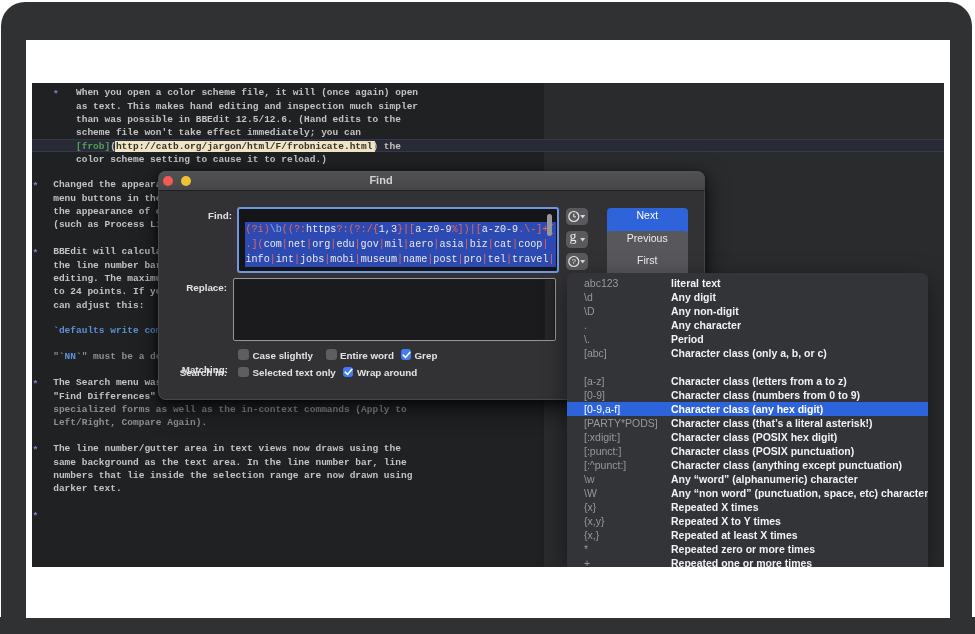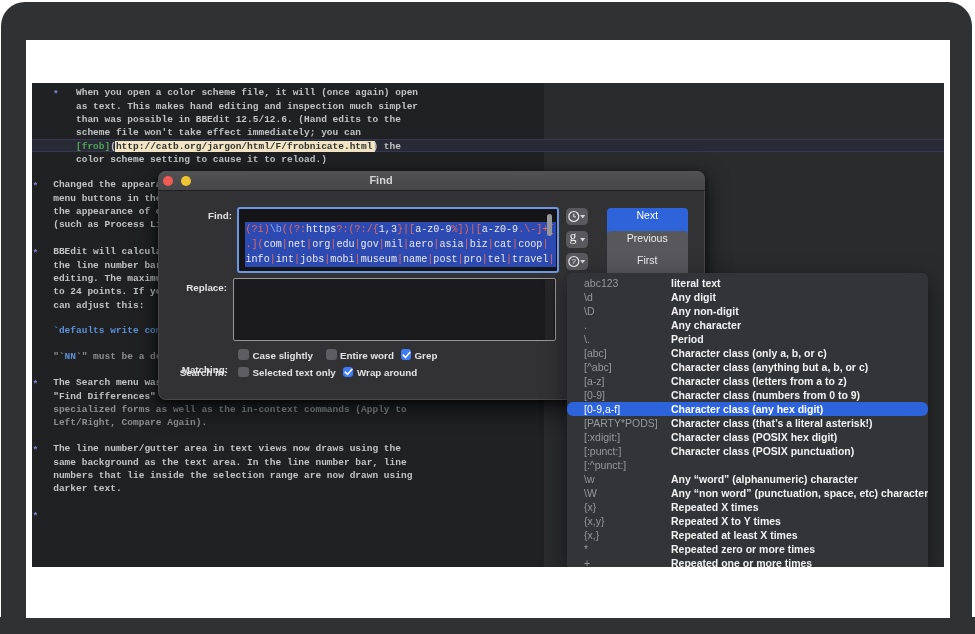--- a/index.html
+++ b/index.html
@@ -156,50 +156,47 @@
           <span class="pr">Any character</span>
         </div>
   <div class="prow" style="top:59px;">
           <span class="pl">\.</span>
           <span class="pr">Period</span>
         </div>
   <div class="prow" style="top:73px;">
           <span class="pl">[abc]</span>
           <span class="pr">Character class (only a, b, or c)</span>
         </div>
-  <div class="prow" style="top:87px;">
-          <span class="pl">[^abc]</span>
-          <span class="pr">Character class (anything but a, b, or c)</span>
-        </div>
   <div class="prow" style="top:101px;">
           <span class="pl">[a-z]</span>
           <span class="pr">Character class (letters from a to z)</span>
         </div>
   <div class="prow" style="top:115px;">
           <span class="pl">[0-9]</span>
           <span class="pr">Character class (numbers from 0 to 9)</span>
         </div>
-  <div class="prow prhl" style="top:129px;border-radius:6px;">
+  <div class="prow prhl" style="top:129px;">
           <span class="pl">[0-9,a-f]</span>
           <span class="pr">Character class (any hex digit)</span>
         </div>
   <div class="prow" style="top:143px;">
           <span class="pl">[PARTY*PODS]</span>
           <span class="pr">Character class (that’s a literal asterisk!)</span>
         </div>
   <div class="prow" style="top:157px;">
           <span class="pl">[:xdigit:]</span>
           <span class="pr">Character class (POSIX hex digit)</span>
         </div>
   <div class="prow" style="top:171px;">
           <span class="pl">[:punct:]</span>
           <span class="pr">Character class (POSIX punctuation)</span>
         </div>
   <div class="prow" style="top:185px;">
           <span class="pl">[:^punct:]</span>
+          <span class="pr">Character class (anything except punctuation)</span>
         </div>
   <div class="prow" style="top:199px;">
           <span class="pl">\w</span>
           <span class="pr">Any “word” (alphanumeric) character</span>
         </div>
   <div class="prow" style="top:213px;">
           <span class="pl">\W</span>
           <span class="pr">Any “non word” (punctuation, space, etc) character</span>
         </div>
   <div class="prow" style="top:227px;">

